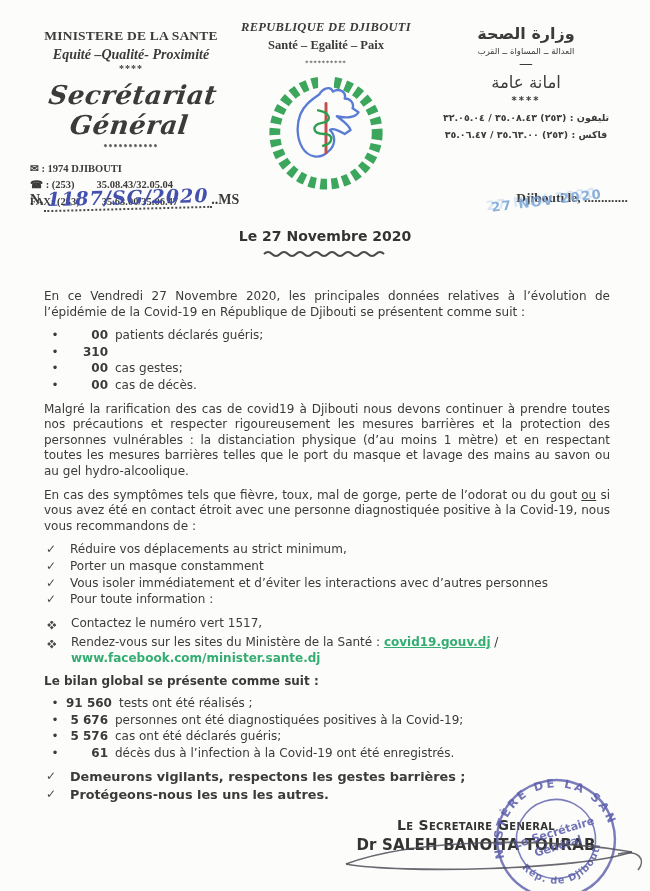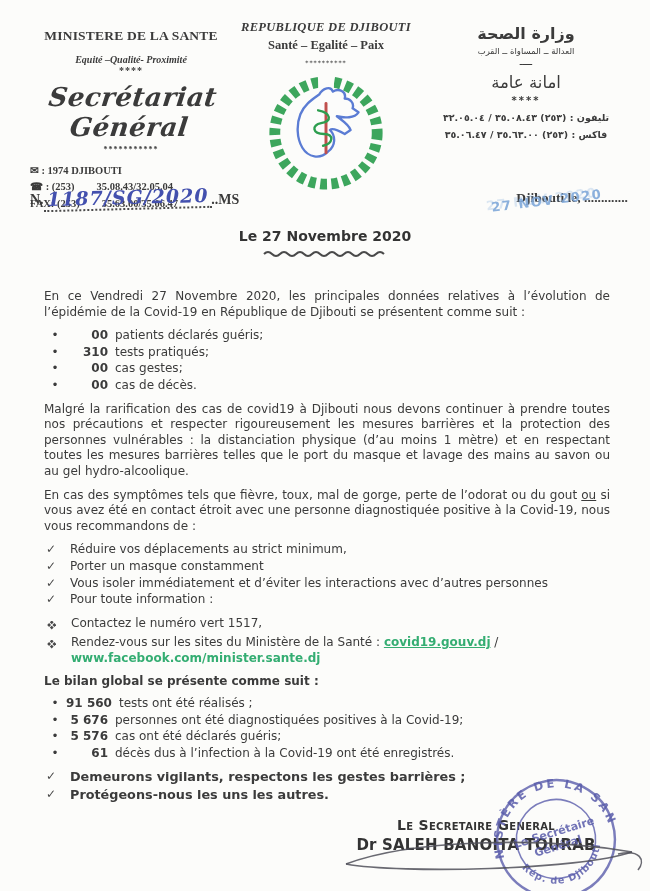--- a/index.html
+++ b/index.html
@@ -5,21 +5,21 @@
   html,body{margin:0;padding:0;background:#888;}
   .page{
     position:relative;width:650px;height:891px;margin:0 auto;
     background:#fcfcfa;overflow:hidden;
     font-family:"DejaVu Sans",sans-serif;color:#3b3b3b;
   }
 
   
   .h-left{position:absolute;left:24px;top:28px;width:214px;text-align:center;}
   .h-left .ministry{font-family:"Liberation Serif",serif;font-weight:bold;font-size:13.5px;letter-spacing:.2px;}
-  .h-left .motto{font-family:"Liberation Serif",serif;font-weight:bold;font-style:italic;font-size:10px;margin-top:10px;}
+  .h-left .motto{font-family:"Liberation Serif",serif;font-weight:bold;font-style:italic;font-size:14px;margin-top:3px;}
   .h-left .stars{font-family:"Liberation Serif",serif;font-weight:bold;font-size:10px;letter-spacing:1px;}
   .script{
     font-family:"DejaVu Serif",serif;font-style:italic;font-weight:bold;
     font-size:26px;margin-top:6px;transform:skewX(-7deg);letter-spacing:.5px;
   }
   .h-left .div2{font-family:"Liberation Serif",serif;font-weight:bold;font-size:8px;letter-spacing:1px;margin-top:3px;}
   .h-left .contact{margin-top:9px;text-align:left;padding-left:6px;
     font-family:"Liberation Serif",serif;font-weight:bold;font-size:10.5px;line-height:1.55;}
   .contact .row{white-space:pre;}
   .contact .gap{display:inline-block;width:22px;}
@@ -161,21 +161,20 @@
 
     <ul>
       <li class="li">
           <span class="cell-b">•</span>
           <span class="cell-n">00</span>
           <span class="rest"><span class="sb">patients</span><span> déclarés </span><span class="sb">guéris;</span></span>
         </li>
       <li class="li">
           <span class="cell-b">•</span>
           <span class="cell-n">310</span>
-          <span class="rest"><span class="sb">tests</span><span> pratiqués;</span></span>
         </li>
       <li class="li">
           <span class="cell-b">•</span>
           <span class="cell-n">00</span>
           <span class="rest"><span>cas </span><span class="sb">gestes</span><span>;</span></span>
         </li>
       <li class="li">
           <span class="cell-b">•</span>
           <span class="cell-n">00</span>
           <span class="rest"><span>cas de </span><span class="sb">décès.</span></span>

